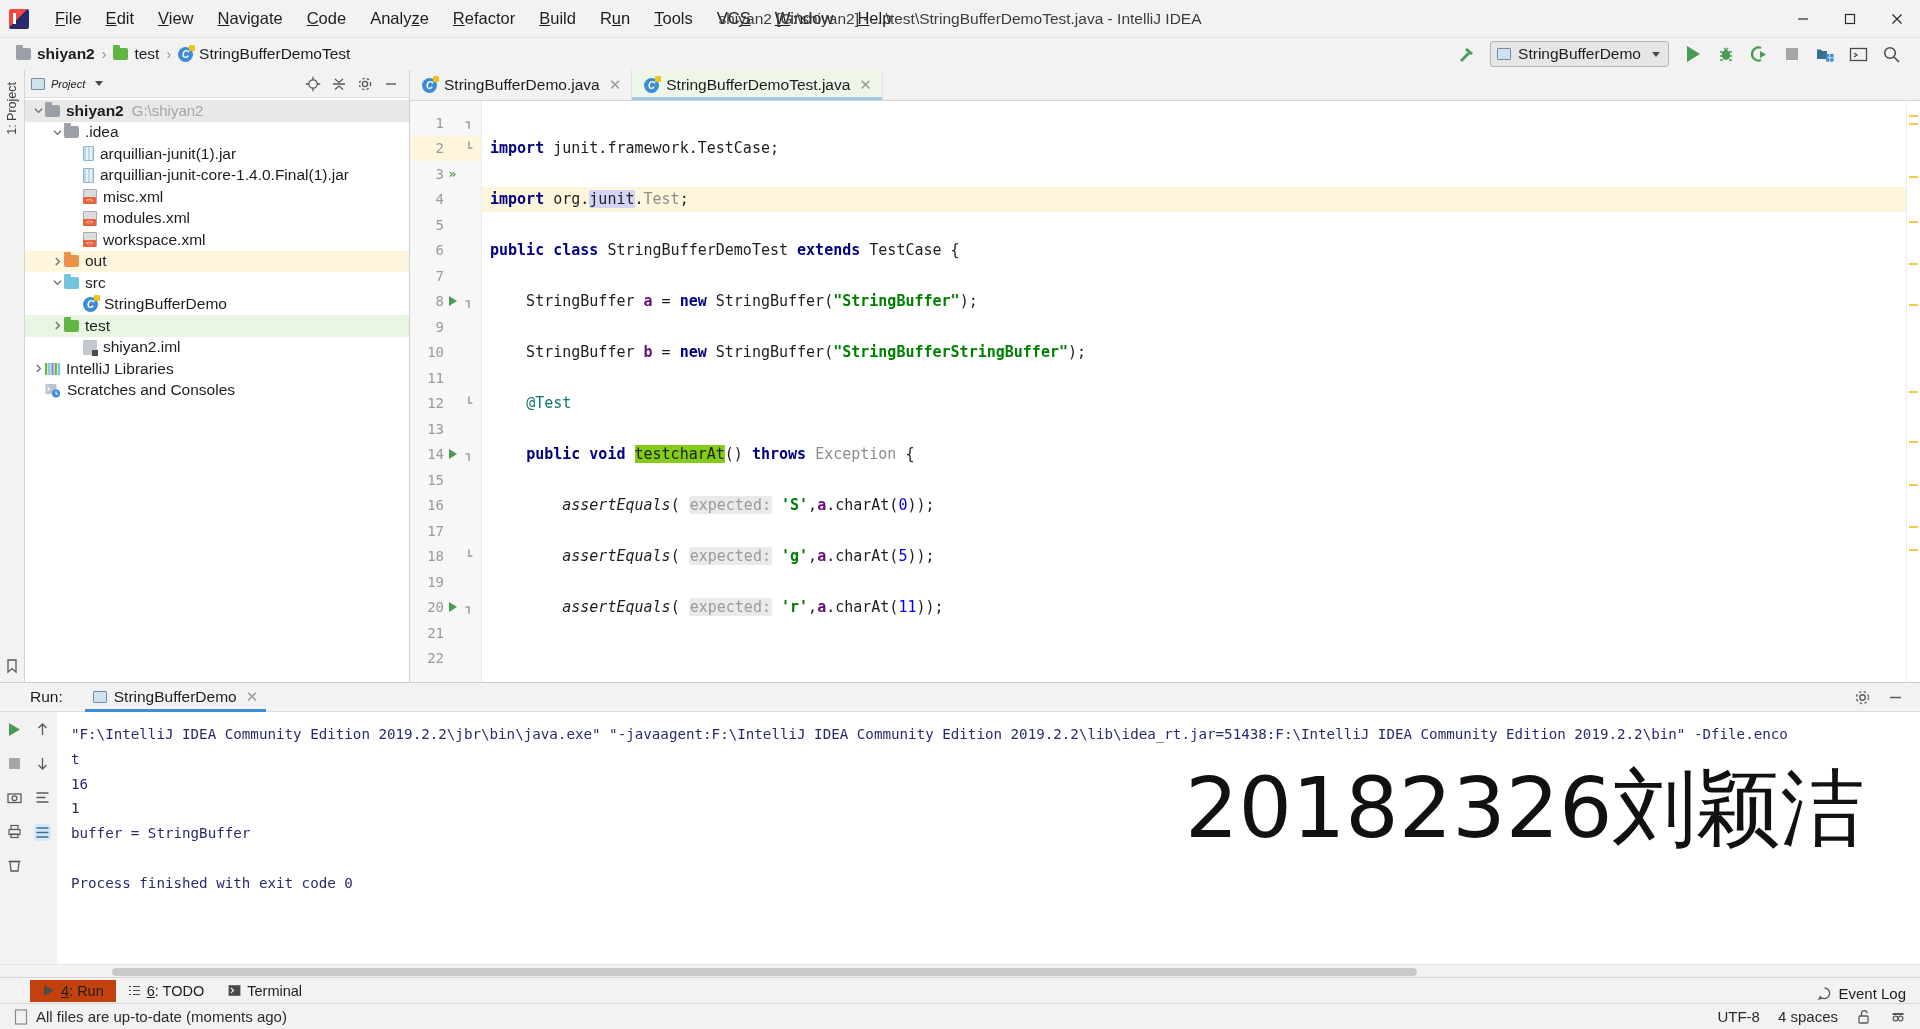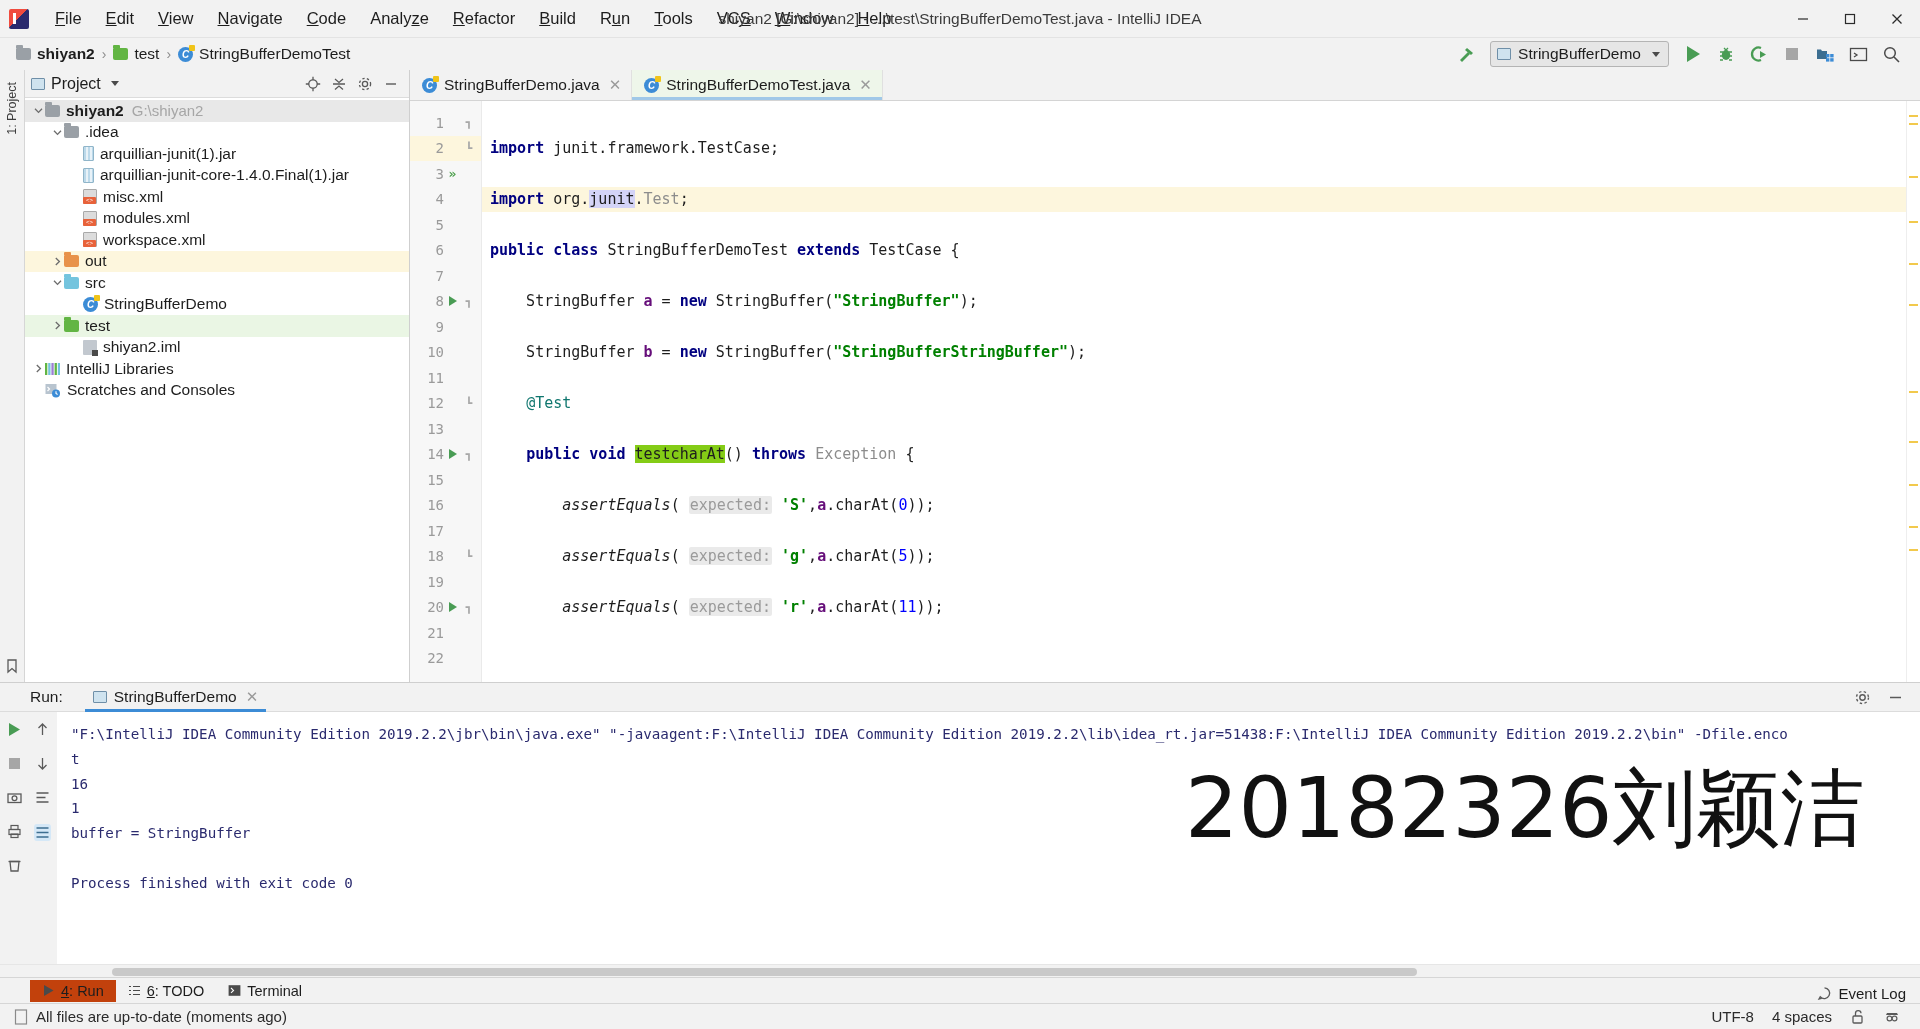--- a/index.html
+++ b/index.html
@@ -114,21 +114,21 @@
 
   
   .project-panel {
     width: 385px; background: #fff; flex: none; display: flex; flex-direction: column;
     border-right: 1px solid #cfcfcf;
   }
   .panel-head {
     height: 28px; background: #f2f2f2; display: flex; align-items: center; padding: 0 6px;
     border-bottom: 1px solid #dcdcdc; flex: none;
   }
-  .panel-head-title { font-size: 16px; margin-left:6px; margin-right:6px; }
+  .panel-head-title { font-size: 11px; margin-left:6px; margin-right:6px;font-style:italic; }
   .panel-head-icons { margin-left:auto; display:flex; align-items:center; gap:10px; padding-right:4px; }
   .tree { flex: 1; overflow: hidden; padding-top: 2px; font-size: 15.5px; }
   .tree-row {
     display: flex; align-items: center; height: 21.5px; padding-left: 6px; white-space: nowrap;
   }
   .tree-row.sel-gray { background: #e8e8e8; }
   .tree-row.hl-yellow { background: #fdf6dd; }
   .tree-row.hl-green { background: #eaf6e4; }
   .arrow { width: 14px; flex: none; display:flex;align-items:center;justify-content:center;
     font-size: 11px; color: #6b6b6b; }
@@ -214,21 +214,21 @@
   
   .toolwin-bar {
     height: 26px; background: #f2f2f2; display: flex; align-items: center; flex: none;
     border-top: 1px solid #d6d6d6; padding-left: 30px; gap: 0;
   }
   .tw-item { display:flex; align-items:center; gap:6px; padding: 3px 12px; font-size: 14.5px; }
   .tw-item.active { background: #c2410c; }
   .tw-item .u { text-decoration: underline; }
   .statusbar {
     height: 26px; background: #f2f2f2; display: flex; align-items: center; flex: none;
-    border-top: 1px solid #d6d6d6; font-size: 15px; color: #2b2b2b; padding: 0 20px 0 8px;
+    border-top: 1px solid #d6d6d6; font-size: 15px; color: #2b2b2b; padding: 0 14px 0 8px;
   }
   .status-right { margin-left: auto; display: flex; align-items: center; gap: 18px; }
   .evlog-row { position:absolute; right: 14px; bottom: 27px; display:flex; align-items:center; gap:6px;
     font-size: 15px; }
   svg { display: block; }
 </style>
 </head>
 <body>
 
 <div id="app">

